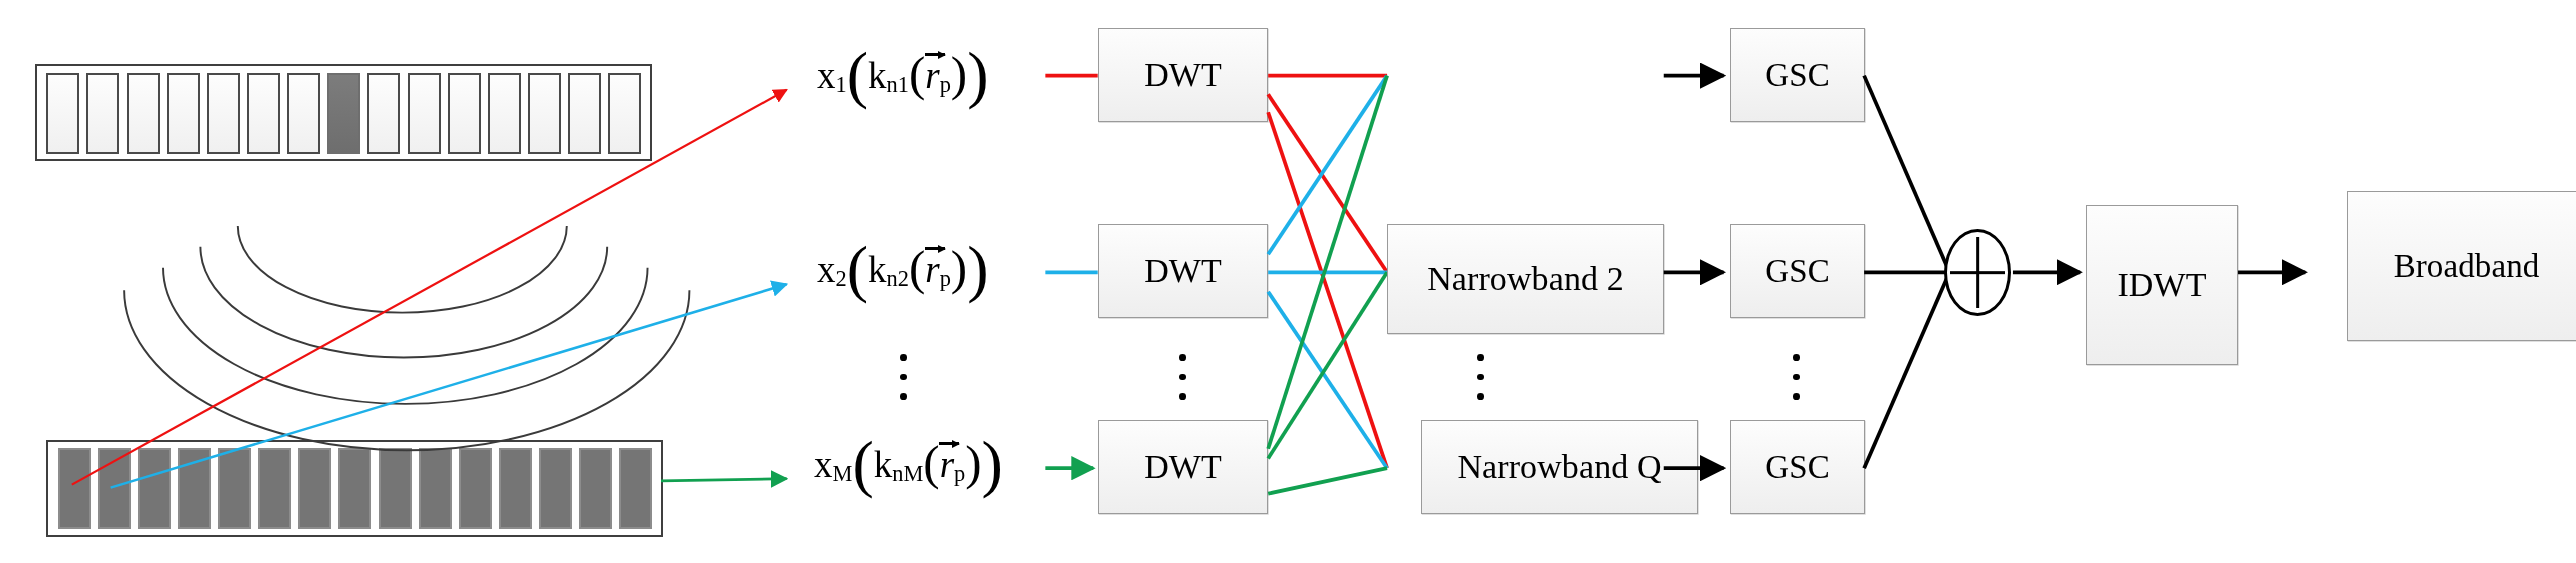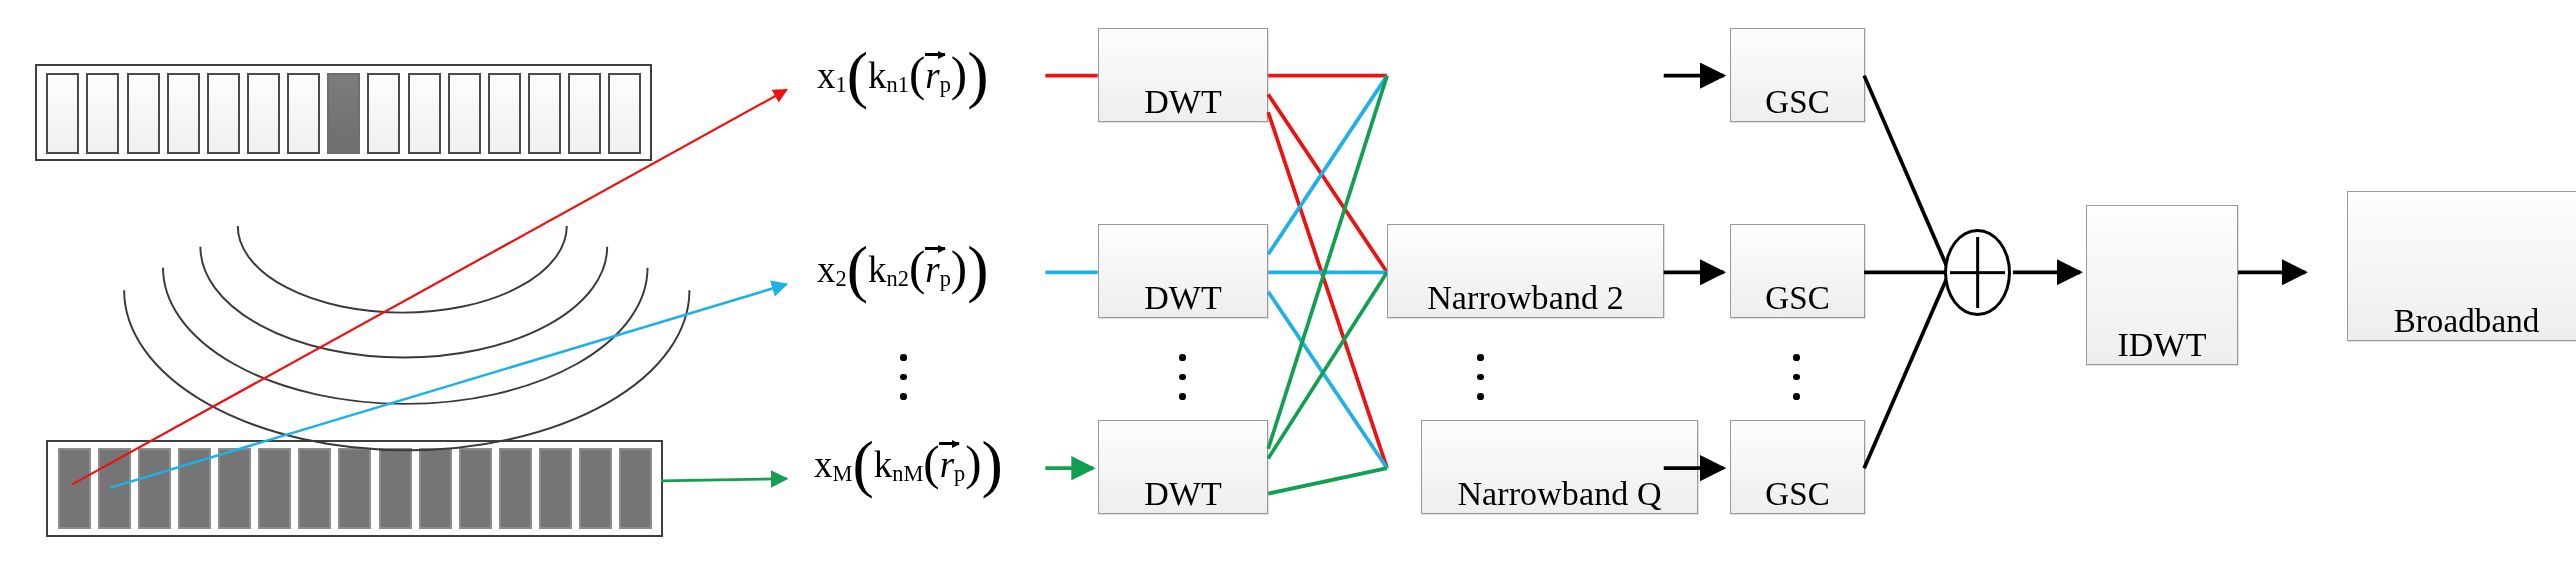--- a/index.html
+++ b/index.html
@@ -12,21 +12,21 @@
   
   .array-frame{position:absolute;border:2.2px solid #3f3f3f;background:#ffffff;box-sizing:border-box;}
   .el{position:absolute;box-sizing:border-box;}
   .el.inactive{border:2.2px solid #4a4a4a;background:linear-gradient(180deg,#fdfdfd 0%,#f0f0f0 100%);}
   .el.active{border:2.2px solid #6e6e6e;background:linear-gradient(180deg,#7c7c7c 0%,#6e6e6e 100%);}
   .el.recv{border:2.2px solid #8c8c8c;background:#757575;}
 
   
   .block{position:absolute;box-sizing:border-box;border:1.5px solid #9a9a9a;
          background:linear-gradient(180deg,#fdfdfd 0%,#eeeeee 100%);
-         display:flex;align-items:flex-end;justify-content:center;text-align:center;
+         display:flex;align-items:center;justify-content:center;text-align:center;
          color:#000;line-height:1.12;letter-spacing:0.1px;
          box-shadow:0.7px 0.7px 0 rgba(0,0,0,0.18);}
   .block .blabel{padding:0 4.5px;}
   .b-dwt{font-size:34px;}
   .b-nb{font-size:34px;}
   .b-gsc{font-size:33px;}
   .b-idwt{font-size:34px;}
   .b-out{font-size:33px;}
 
   
@@ -202,21 +202,21 @@
 
     <path d="M 1696,340 L 1855,101" stroke="#1eb0e8" stroke-width="5" fill="none"></path>
     <path d="M 1696,364 L 1855,364" stroke="#1eb0e8" stroke-width="5" fill="none"></path>
     <path d="M 1696,390 L 1855,626" stroke="#1eb0e8" stroke-width="5" fill="none"></path>
 
     <path d="M 1696,600 L 1855,101" stroke="#11a050" stroke-width="5" fill="none"></path>
     <path d="M 1696,613 L 1855,364" stroke="#11a050" stroke-width="5" fill="none"></path>
     <path d="M 1696,660 L 1855,626" stroke="#11a050" stroke-width="5" fill="none"></path>
   </svg>
 
-  <div class="block b-nb" style="left:1387px;top:224px;width:277px;height:94px;">
+  <div class="block b-nb" style="left:1387px;top:224px;width:277px;height:110px;">
     <span class="blabel">Narrowband  2</span>
   </div>
   <div class="block b-nb" style="left:1421px;top:420px;width:277px;height:94px;">
     <span class="blabel">Narrowband  Q</span>
   </div>
   <div class="vdots" style="left:1477px;top:354px;width:7.5px;height:46px;">
     <i></i>
       <i></i>
       <i></i>
   </div>

